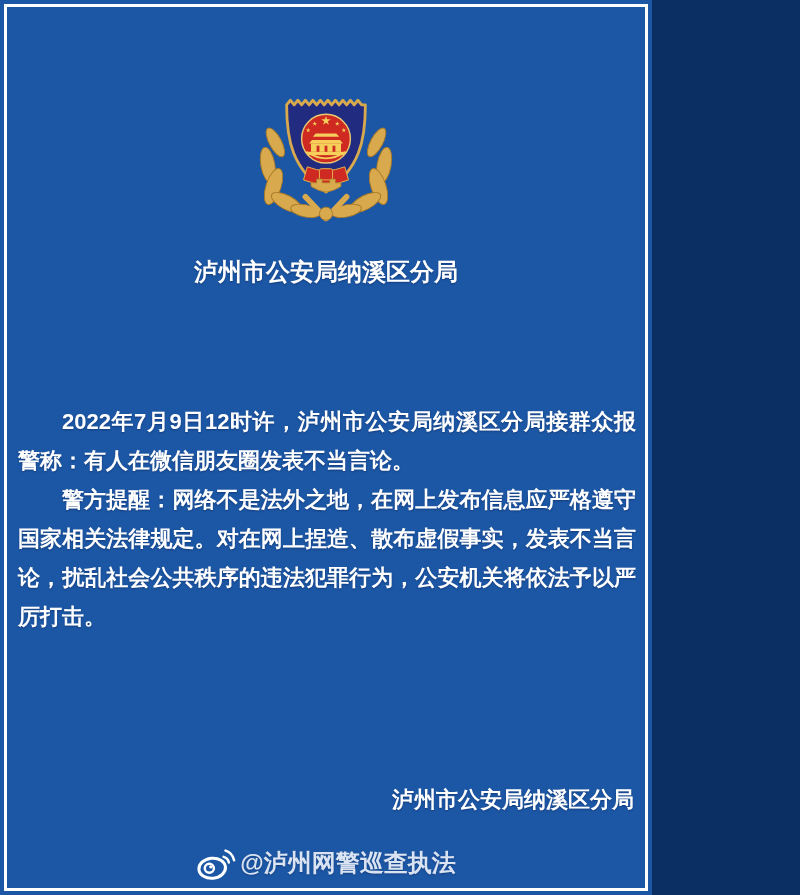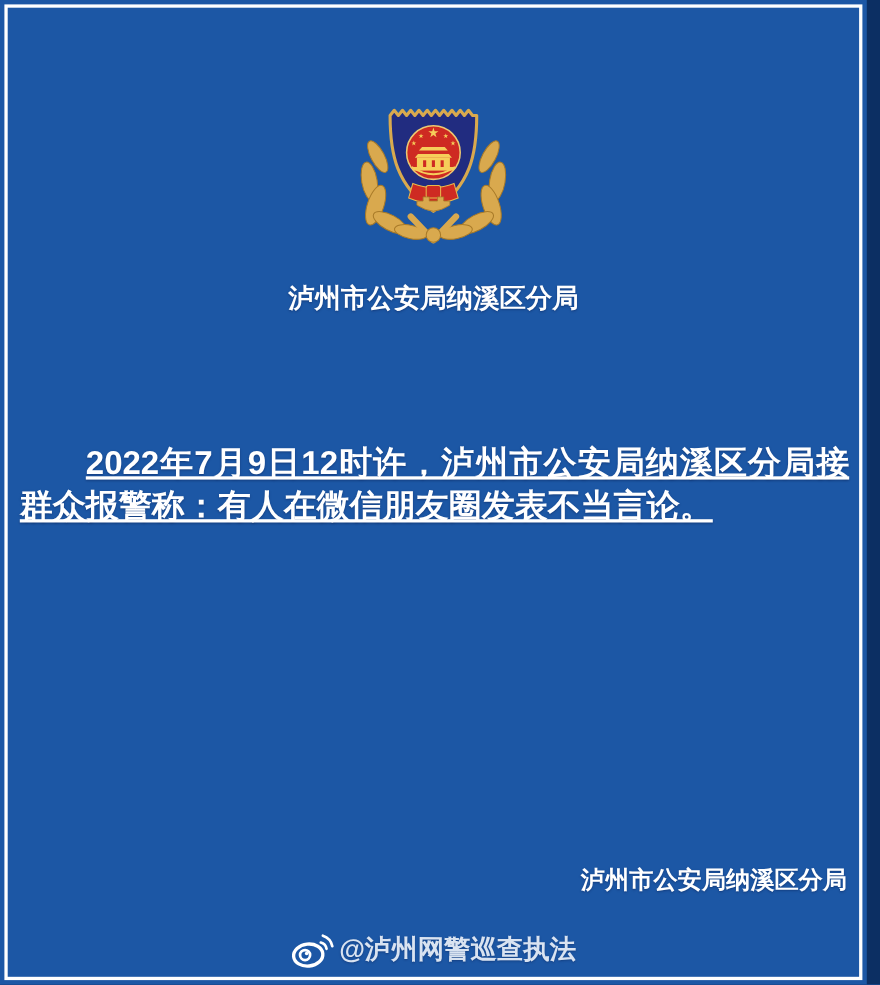--- a/index.html
+++ b/index.html
@@ -2,21 +2,21 @@
 <html><head>
 <meta charset="utf-8">
 <style>
   html, body { margin: 0; padding: 0; }
   body {
     font-family: "Liberation Sans", sans-serif;
     background: #0c2f63;
   }
   .canvas {
     position: relative;
-    width: 788px;
+    width: 652px;
     height: 895px;
     background: #1c57a5;
     overflow: hidden;
   }
   .frame {
     position: absolute;
     inset: 4px;
     border: 3px solid #ffffff;
     pointer-events: none;
   }
@@ -40,25 +40,24 @@
     line-height: 40px;
     text-shadow: 0 1px 2px rgba(0, 10, 50, 0.35);
   }
   .body-block {
     position: absolute;
     top: 402px;
     left: 18px;
     right: 16px;
     color: #ffffff;
     font-weight: bold;
-    font-size: 30px;
+    font-size: 22px;
     line-height: 39px;
     text-align: justify;
     text-shadow: 0 1px 2px rgba(0, 10, 50, 0.35);
-    text-decoration: underline;
   }
   .body-block p {
     margin: 0;
     text-indent: 2em;
   }
   .signature-block {
     position: absolute;
     top: 783px;
     right: 18px;
     text-align: right;
@@ -140,20 +139,21 @@
       <path d="M64,103 L70,103 L70,99 L76,99 L76,103 L84,103 L84,99 L90,99 L90,103 L96,103 L96,107 Q88,112 80,113 Q72,112 64,107 Z" fill="#d9a94e" stroke="#a87a28" stroke-width="0.8"></path>
     </svg>
   </div>
 
   <div class="title-block">
     <div>泸州市公安局纳溪区分局</div>
   </div>
 
   <div class="body-block">
     <p>2022年7月9日12时许，泸州市公安局纳溪区分局接群众报警称：有人在微信朋友圈发表不当言论。</p>
+    <p>警方提醒：网络不是法外之地，在网上发布信息应严格遵守国家相关法律规定。对在网上捏造、散布虚假事实，发表不当言论，扰乱社会公共秩序的违法犯罪行为，公安机关将依法予以严厉打击。</p>
   </div>
 
   <div class="signature-block">
     <div>泸州市公安局纳溪区分局</div>
   </div>
 
   <div class="footer-block">
     <svg class="weibo-icon-svg" width="40" height="35" viewBox="0 0 42 36" xmlns="http://www.w3.org/2000/svg">
       <ellipse cx="17" cy="23" rx="14" ry="10.5" fill="none" stroke="#ffffff" stroke-width="3.2" transform="rotate(-6 17 23)"></ellipse>
       <circle cx="14" cy="23" r="4.8" fill="none" stroke="#ffffff" stroke-width="2.6"></circle>

